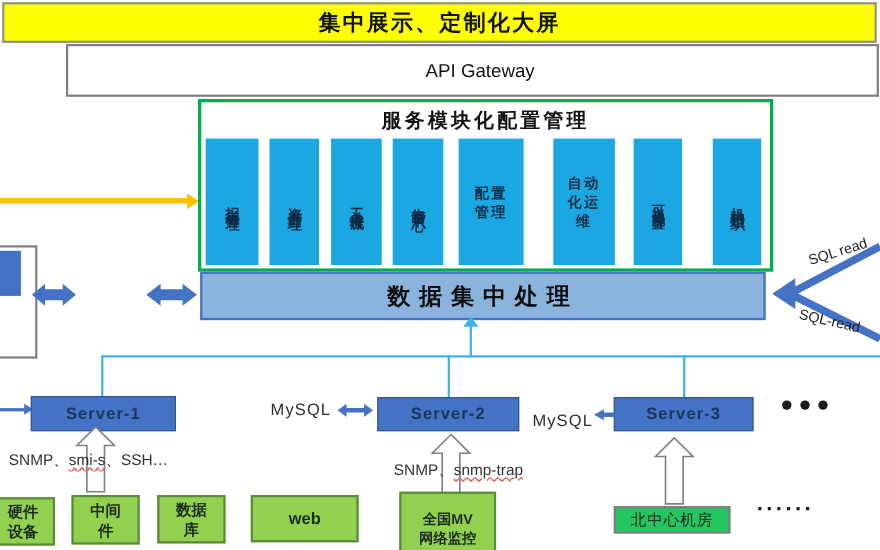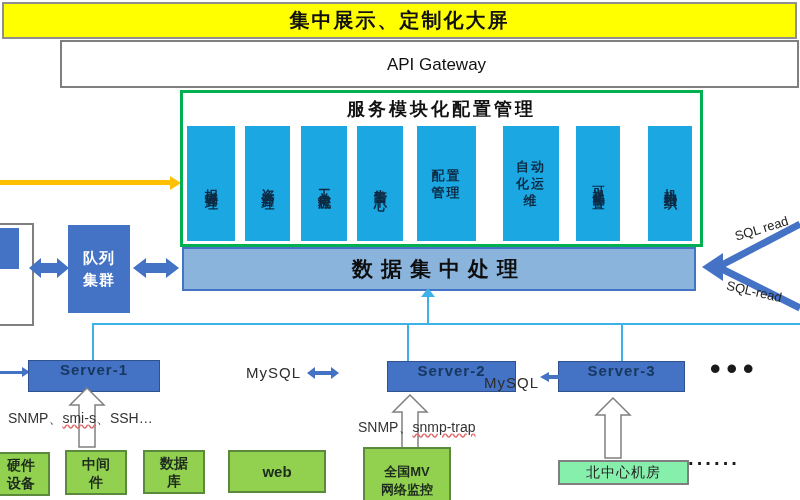--- a/index.html
+++ b/index.html
@@ -36,24 +36,24 @@
            box-sizing:border-box;display:flex;align-items:center;justify-content:center;
            font-size:21px;font-weight:bold;letter-spacing:8px;color:#0e0e0e;}
 
   
   .lwhite{left:-14px;top:223px;width:44px;height:99px;background:#fff;border:2px solid #7f7f7f;}
   .lblue{left:-14px;top:228px;width:33px;height:41px;background:#4472C4;}
   .queue{left:68px;top:225px;width:62px;height:88px;background:#4472C4;color:#fff;font-weight:bold;
          font-size:15px;display:flex;flex-direction:column;align-items:center;justify-content:center;line-height:22px;letter-spacing:1px;}
 
   
-  .server{background:#4472C4;border:1px solid #2F528F;display:flex;align-items:flex-start;justify-content:center;
+  .server{background:#4472C4;border:1px solid #2F528F;display:flex;align-items:center;justify-content:center;
           font-weight:bold;font-size:15px;color:#17375E;letter-spacing:1px;box-sizing:border-box;}
   .s1{left:28px;top:360px;width:132px;height:32px;}
-  .s2{left:343px;top:361px;width:129px;height:31px;margin-left:44px;}
+  .s2{left:343px;top:361px;width:129px;height:31px;}
   .s3{left:558px;top:361px;width:127px;height:31px;}
   .s1line{left:0;top:371px;width:24px;height:3px;background:#4472C4;}
   .s1head{left:22px;top:367px;width:0;height:0;border-top:5px solid transparent;
           border-bottom:5px solid transparent;border-left:8px solid #4472C4;}
 
   
   .cyan{background:#3EB1E8;}
   .c-h{left:92px;top:323px;width:708px;height:2px;}
   .c-v1{left:92px;top:323px;width:2px;height:38px;}
   .c-v2{left:407px;top:323px;width:2px;height:39px;}
@@ -64,21 +64,21 @@
 
   
   .mysql{font-size:15px;color:#2d2d2d;letter-spacing:1px;}
   .proto{font-size:14px;color:#333;white-space:nowrap;}
   .wavy{text-decoration:underline;text-decoration-style:wavy;text-decoration-color:#e06666;}
   .sqllabel{font-size:13px;color:#222;white-space:nowrap;}
 
   
   .gbox{background:#92D050;border:2px solid #5c8a3c;box-sizing:border-box;display:flex;flex-direction:column;
         align-items:center;justify-content:center;font-weight:bold;font-size:14px;color:#1d2b1d;line-height:18px;}
-  .dcbox{left:558px;top:460px;width:131px;height:25px;background:#86efac;border:2px solid #7f7f7f;box-sizing:border-box;
+  .dcbox{left:558px;top:460px;width:106px;height:25px;background:#22c55e;border:2px solid #7f7f7f;box-sizing:border-box;
          display:flex;align-items:center;justify-content:center;font-size:14px;color:#222;letter-spacing:1px;}
   .dots1{left:710px;top:352px;font-size:30px;font-weight:bold;letter-spacing:6px;color:#1a1a1a;}
   .dots2{left:688px;top:452px;font-size:20px;font-weight:bold;letter-spacing:2px;color:#1a1a1a;}
 </style>
 </head>
 <body>
 
 <div class="canvas">
 
   <div class="abs banner">
@@ -125,24 +125,20 @@
 
   <div class="abs databar">
     <span>数据集中处理</span>
   </div>
 
   <div class="abs lwhite"></div>
   <div class="abs lblue"></div>
   <svg class="abs" style="left:28px;top:254px" width="42" height="28">
     <polygon points="1,14 13,4 13,9 29,9 29,4 41,14 29,24 29,19 13,19 13,24" fill="#4472C4"></polygon>
   </svg>
-  <div class="abs queue">
-    <span>队列</span>
-    <span>集群</span>
-  </div>
   <svg class="abs" style="left:132px;top:254px" width="48" height="28">
     <polygon points="1,14 14,4 14,9 34,9 34,4 47,14 34,24 34,19 14,19 14,24" fill="#4472C4"></polygon>
   </svg>
 
   <svg class="abs" style="left:702px;top:208px" width="98" height="106">
     <line x1="16" y1="59" x2="98" y2="16" stroke="#4472C4" stroke-width="7"></line>
     <line x1="16" y1="59" x2="98" y2="100" stroke="#4472C4" stroke-width="7"></line>
     <polygon points="0,59 21,45 21,73" fill="#4472C4"></polygon>
   </svg>
   <div class="abs sqllabel" style="left:734px;top:221px;transform:rotate(-17deg)">SQL read</div>

